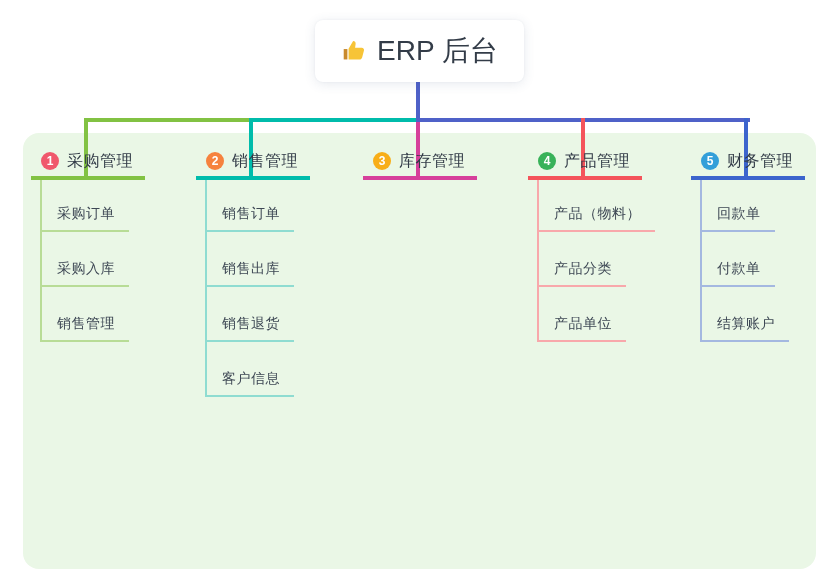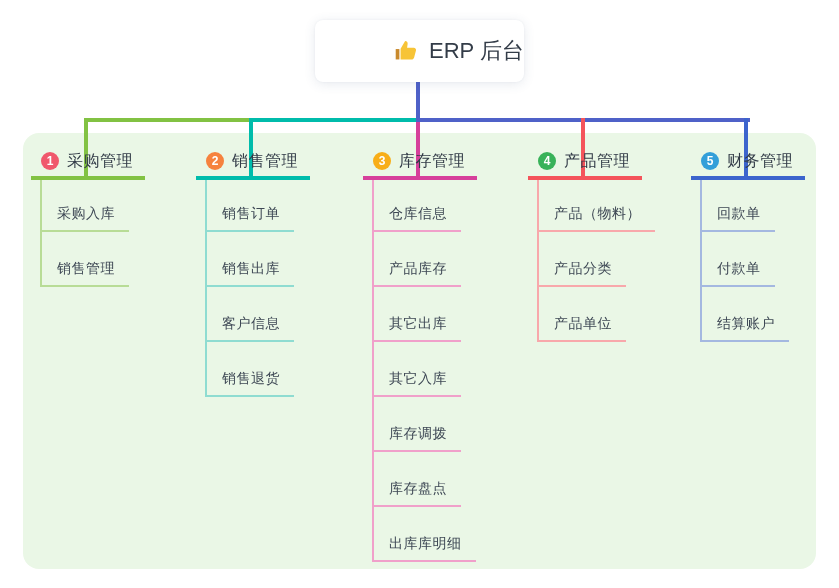--- a/index.html
+++ b/index.html
@@ -11,22 +11,22 @@
   
   .panel{
     position:absolute;left:23px;top:133px;width:793px;height:436px;
     background:#eaf7e6;border-radius:16px;
   }
   
   .root-node{
     position:absolute;left:315px;top:20px;width:209px;height:62px;
     background:#ffffff;border-radius:8px;
     box-shadow:0 2px 12px rgba(60,80,120,.12), 0 0 2px rgba(60,80,120,.08);
-    display:flex;align-items:center;justify-content:flex-end;gap:10px;
-    font-size:22px;font-weight:500;color:#333c48;
+    display:flex;align-items:center;justify-content:center;gap:10px;
+    font-size:28px;font-weight:500;color:#333c48;
   }
   .root-node svg{display:block;}
   
   .trunk{position:absolute;top:118px;height:4px;}
   .trunk-1{left:86px;width:165px;}
   .trunk-2{left:251px;width:169px;}
   .trunk-3{left:420px;width:330px;}
   .drop{position:absolute;top:118px;width:4px;height:58px;}
   .drop-1{left:84px;}
   .drop-2{left:249px;}
@@ -93,52 +93,44 @@
   </div>
 
   <div id="branches-layer">
       <div class="branch branch-1">
         <div class="branch-header">
           <span class="badge" style="background:#f0586c">1</span>
           <span class="branch-label">采购管理</span>
         </div>
         <div class="branch-line" style="background:#82c243"></div>
         <div class="children" style="border-color:#b8dc96">
+          <div class="child" style="border-color:#b8dc96">采购订单</div>
           <div class="child" style="border-color:#b8dc96">采购入库</div>
           <div class="child" style="border-color:#b8dc96">销售管理</div>
         </div>
       </div>
       <div class="branch branch-2">
         <div class="branch-header">
           <span class="badge" style="background:#f6823e">2</span>
           <span class="branch-label">销售管理</span>
         </div>
         <div class="branch-line" style="background:#00bcab"></div>
         <div class="children" style="border-color:#8fdcd1">
           <div class="child" style="border-color:#8fdcd1">销售订单</div>
           <div class="child" style="border-color:#8fdcd1">销售出库</div>
+          <div class="child" style="border-color:#8fdcd1">销售退货</div>
           <div class="child" style="border-color:#8fdcd1">客户信息</div>
-          <div class="child" style="border-color:#8fdcd1">销售退货</div>
         </div>
       </div>
       <div class="branch branch-3">
         <div class="branch-header">
           <span class="badge" style="background:#f8ae18">3</span>
           <span class="branch-label">库存管理</span>
         </div>
         <div class="branch-line" style="background:#d6409b"></div>
-        <div class="children" style="border-color:#f0a0ca">
-          <div class="child" style="border-color:#f0a0ca">仓库信息</div>
-          <div class="child" style="border-color:#f0a0ca">产品库存</div>
-          <div class="child" style="border-color:#f0a0ca">其它出库</div>
-          <div class="child" style="border-color:#f0a0ca">其它入库</div>
-          <div class="child" style="border-color:#f0a0ca">库存调拨</div>
-          <div class="child" style="border-color:#f0a0ca">库存盘点</div>
-          <div class="child" style="border-color:#f0a0ca">出库库明细</div>
-        </div>
       </div>
       <div class="branch branch-4">
         <div class="branch-header">
           <span class="badge" style="background:#38b259">4</span>
           <span class="branch-label">产品管理</span>
         </div>
         <div class="branch-line" style="background:#f4545b"></div>
         <div class="children" style="border-color:#f8a8ab">
           <div class="child" style="border-color:#f8a8ab">产品（物料）</div>
           <div class="child" style="border-color:#f8a8ab">产品分类</div>

